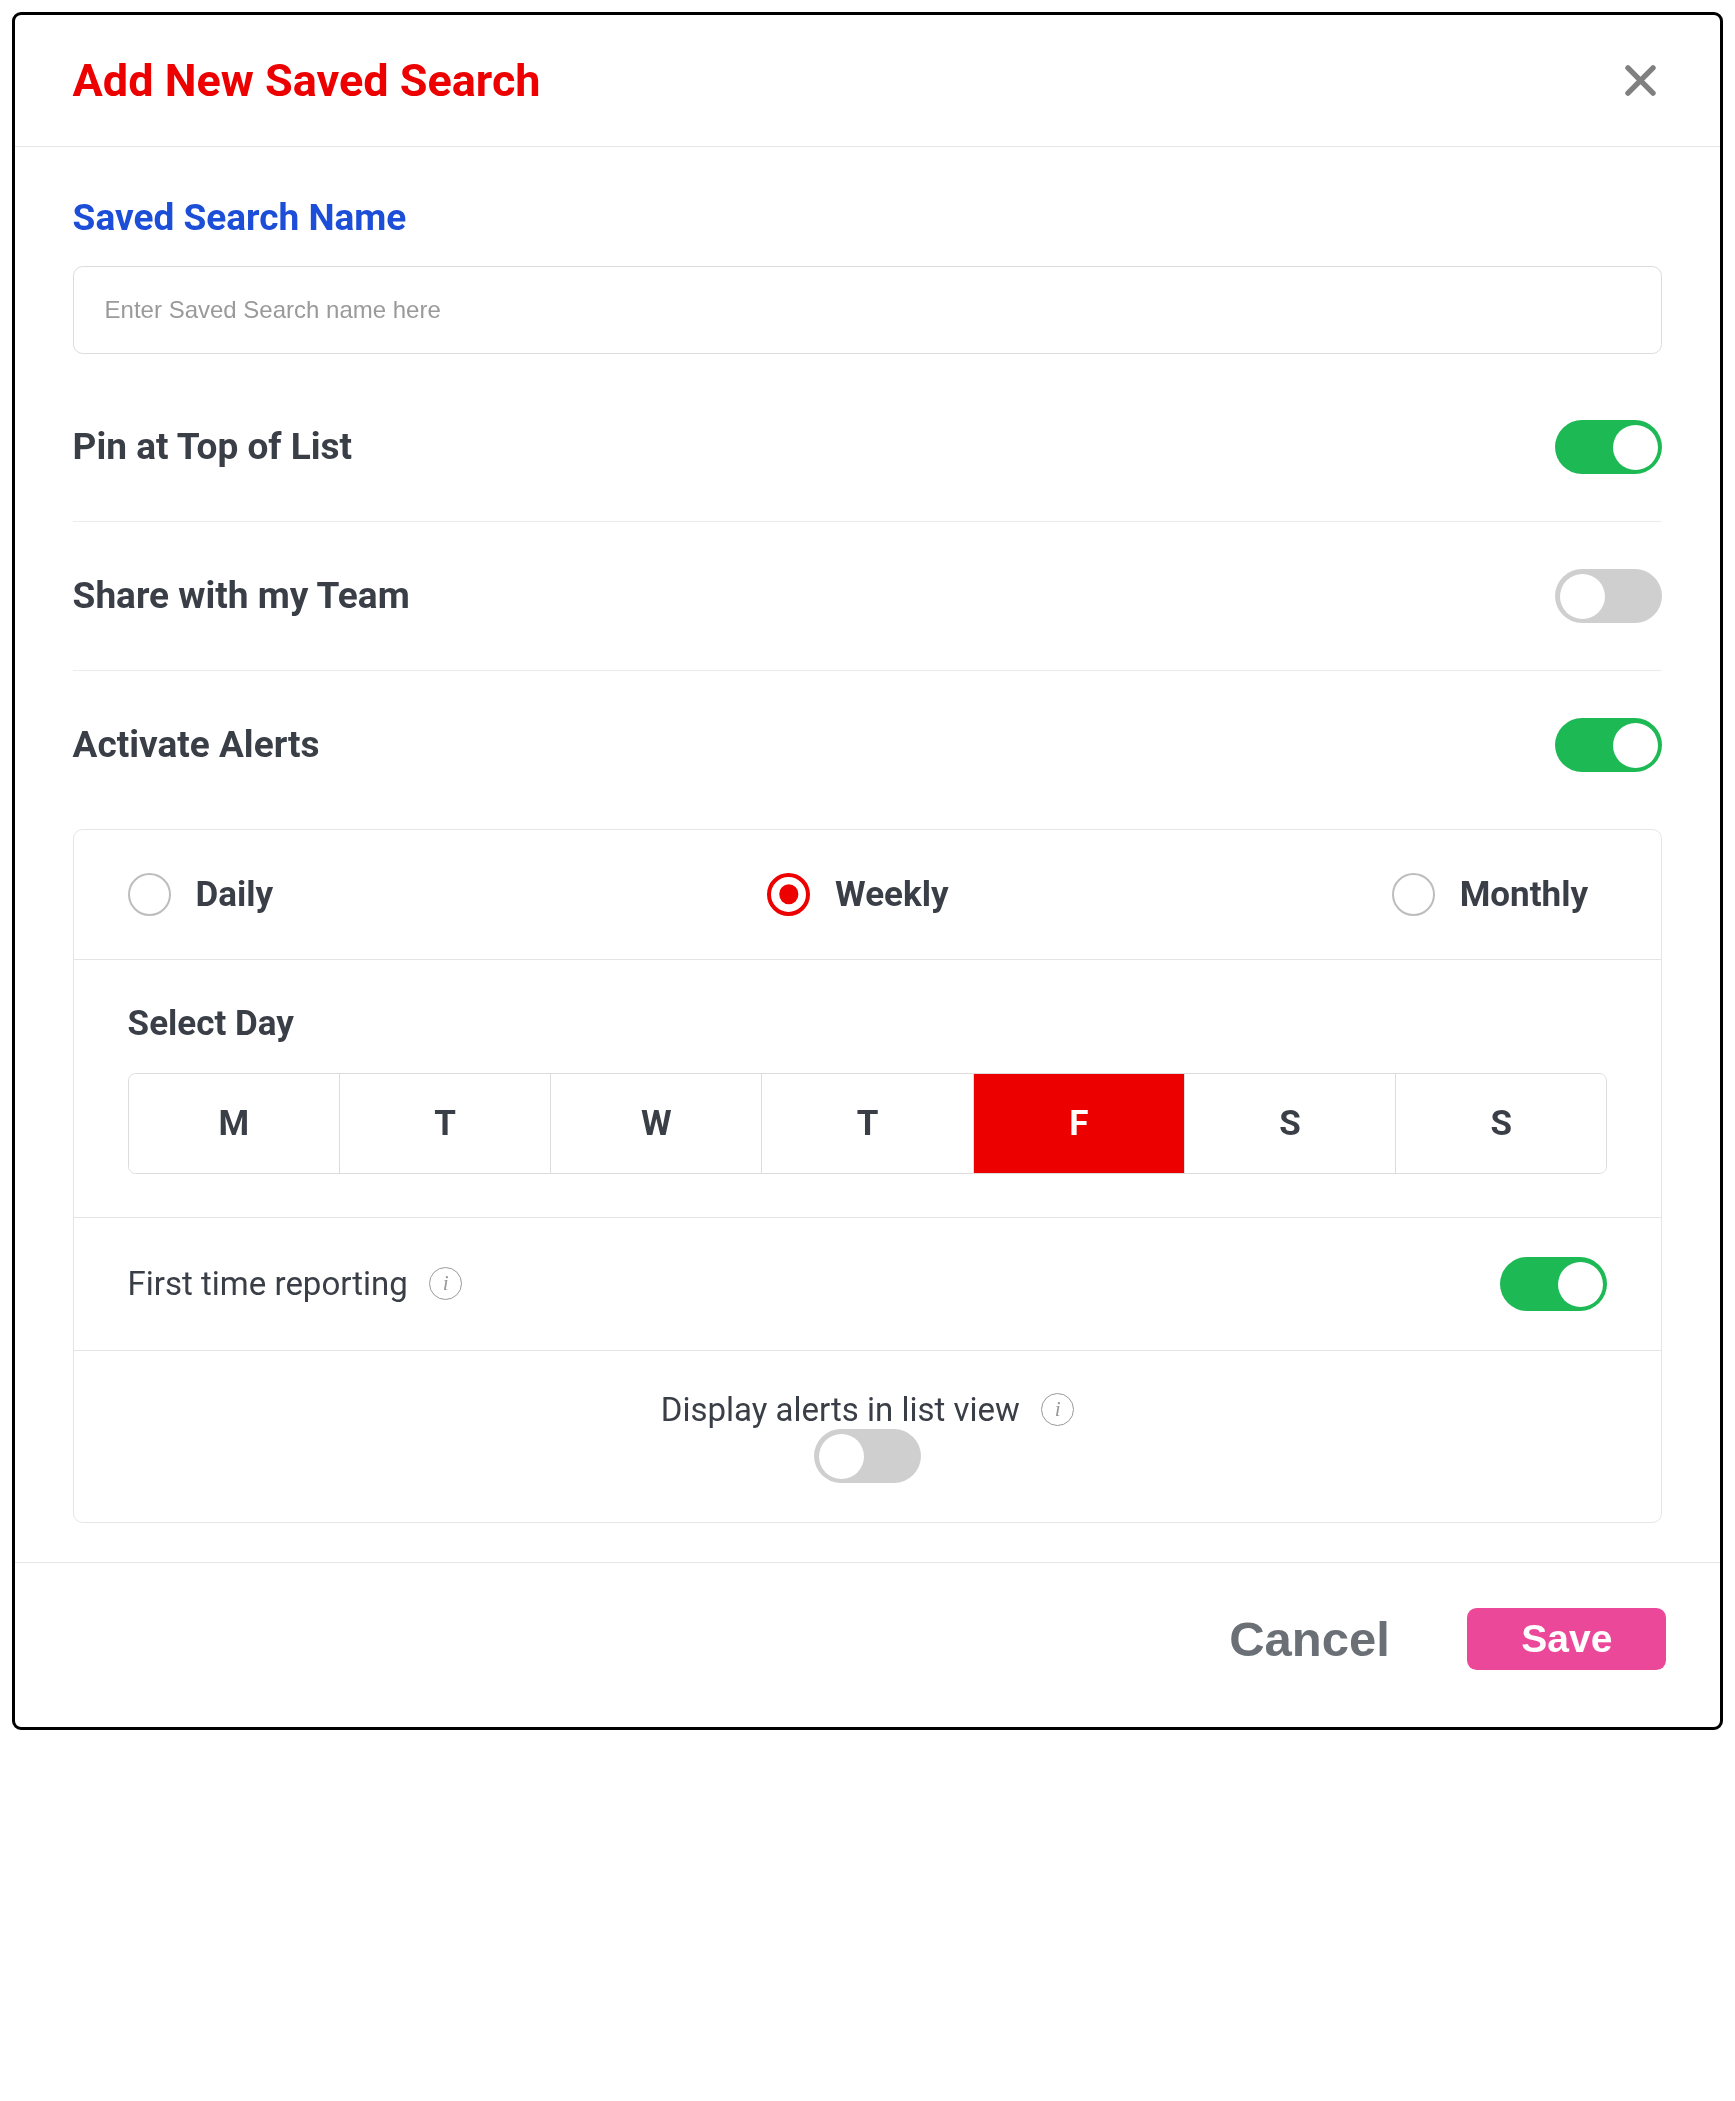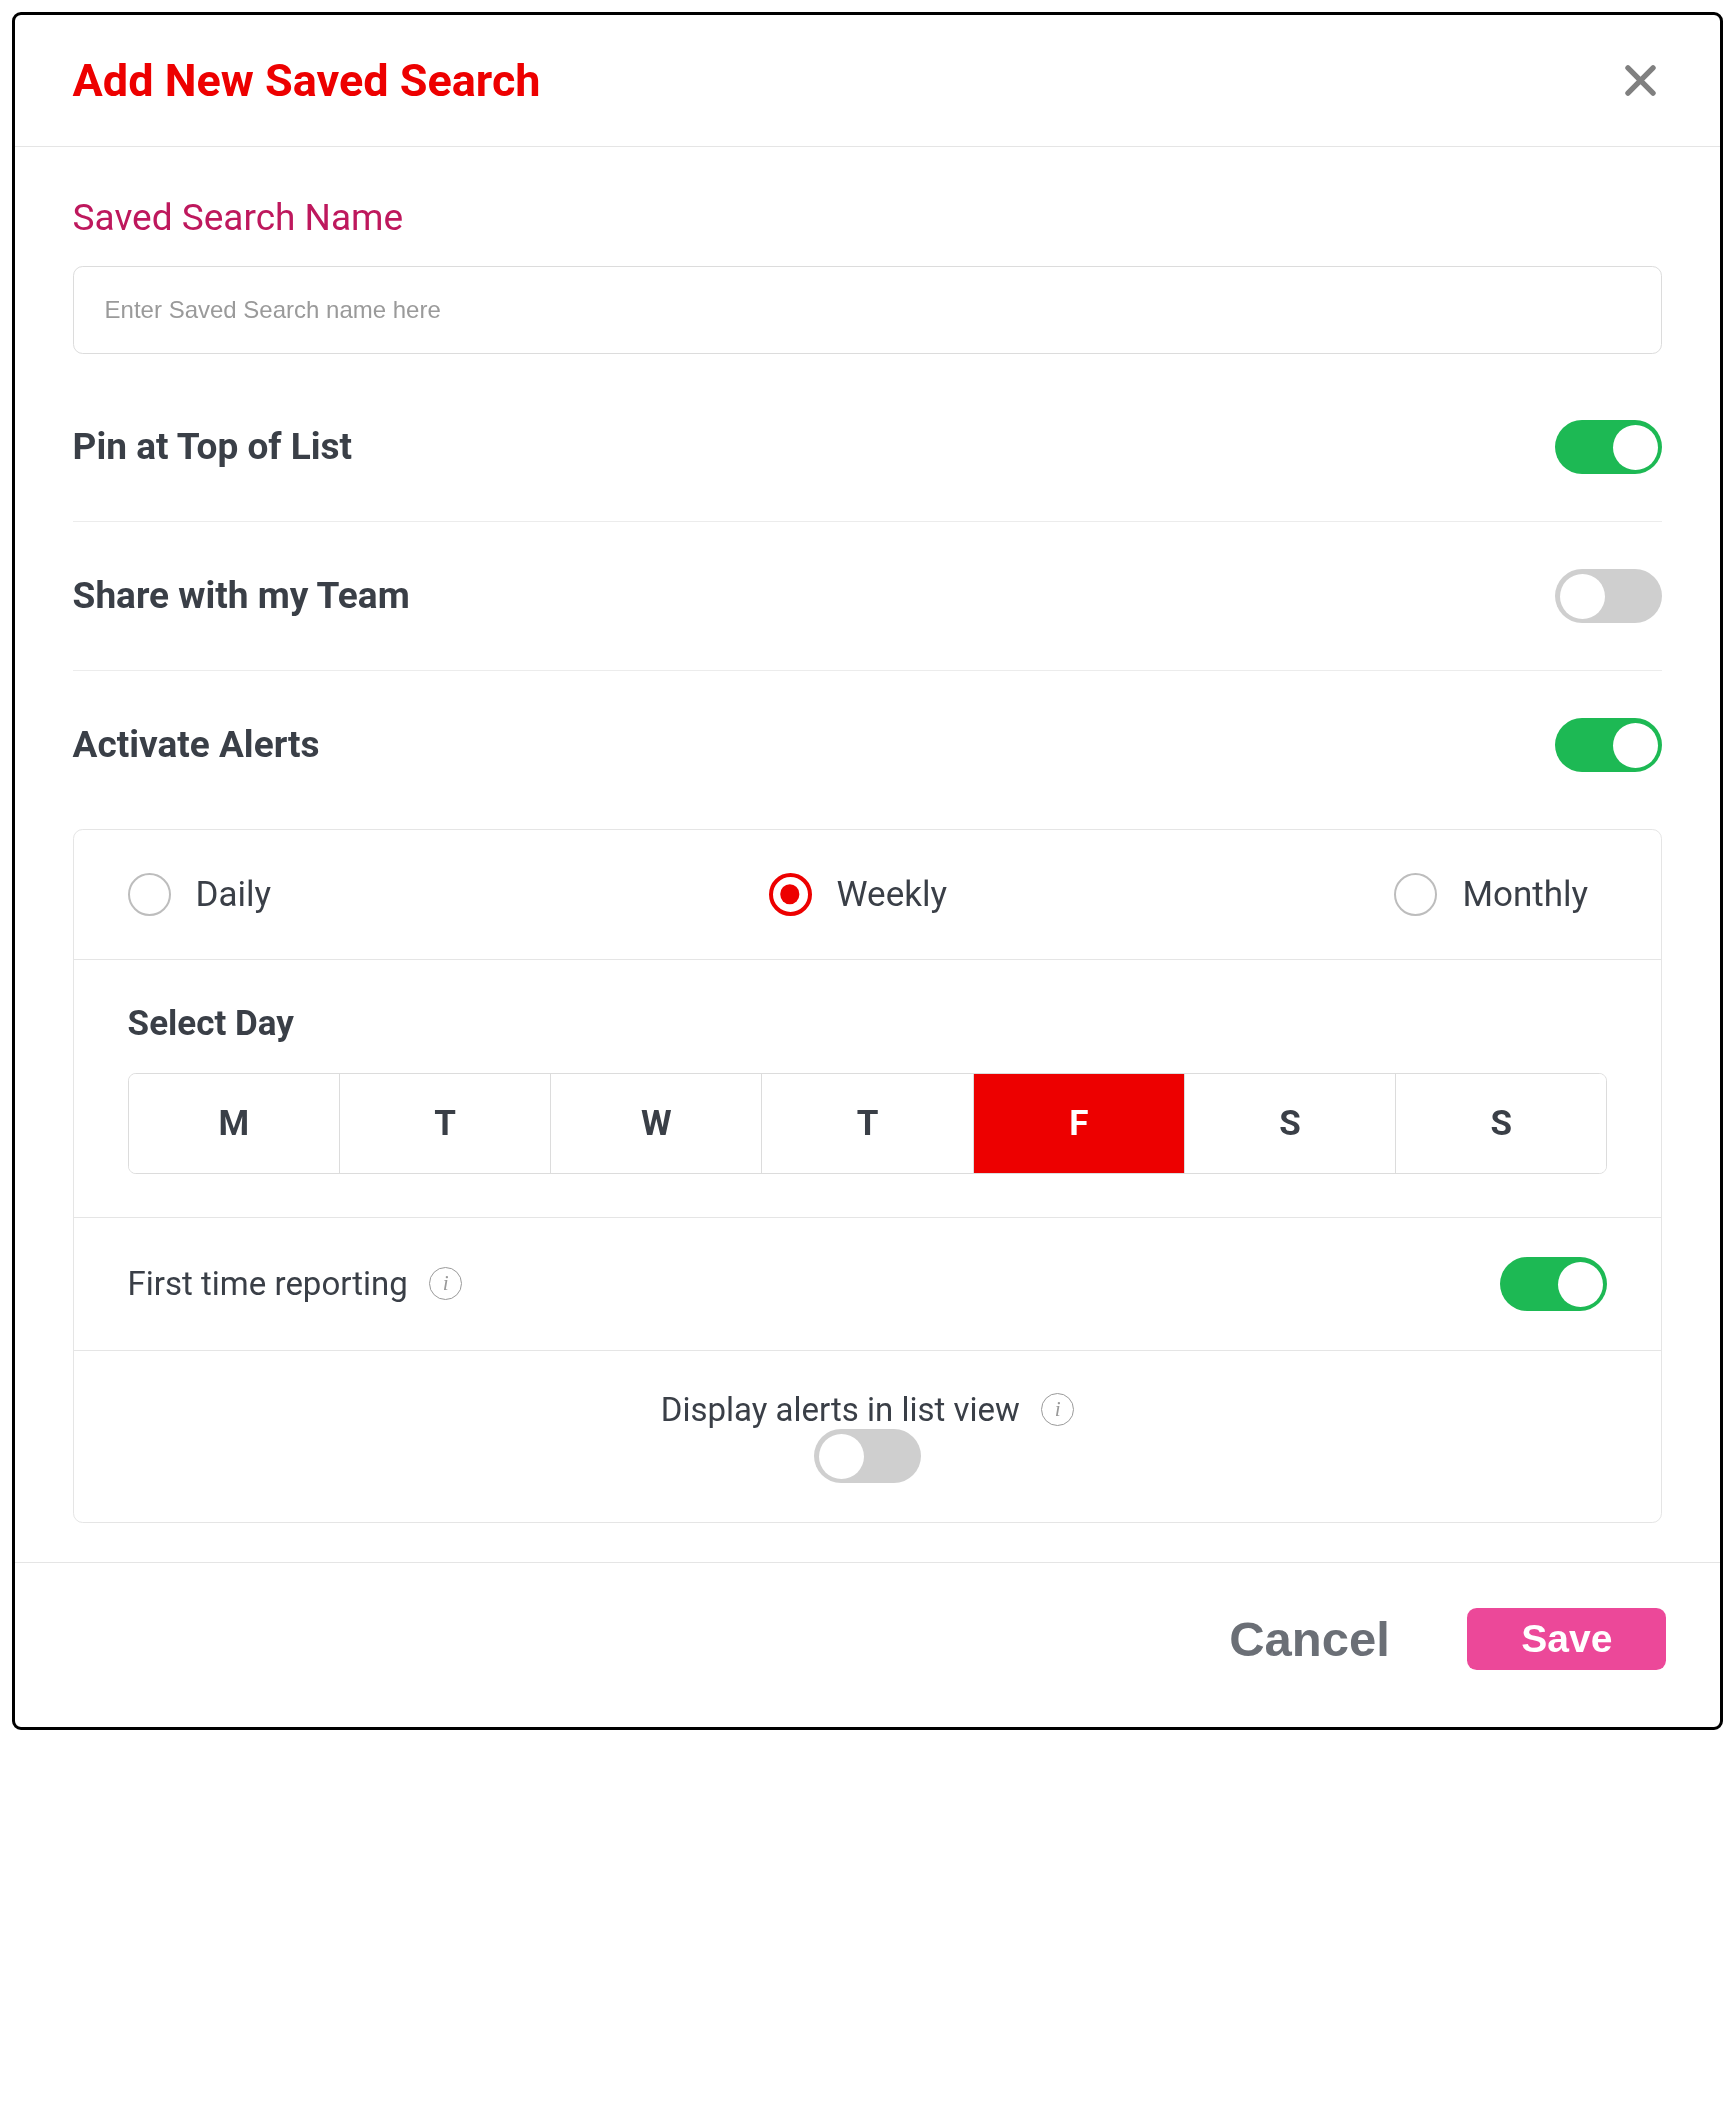--- a/index.html
+++ b/index.html
@@ -35,22 +35,22 @@
     display: flex;
     align-items: center;
     justify-content: center;
   }
   .close-btn svg { width: 43px; height: 43px; stroke: #808080; stroke-width: 3; }
   .modal-body {
     padding: 49px 58px 39px 58px;
   }
   .section-label {
     font-size: 37px;
-    font-weight: 400;
-    color: #be185d;
+    font-weight: 700;
+    color: #1d4ed8;
     margin: 0 0 27px 0;
   }
   .text-input {
     width: 100%;
     font-size: 24px;
     padding: 29px 31px;
     border: 1px solid #dcdcdc;
     border-radius: 9.7px;
     color: #333;
     outline: none;
@@ -120,21 +120,21 @@
   }
   .freq-opt.selected .r::after {
     content: "";
     position: absolute;
     top: 50%; left: 50%;
     width: 19.4px; height: 19.4px;
     background: #ed0000;
     border-radius: 50%;
     transform: translate(-50%, -50%);
   }
-  .freq-opt .t { font-size: 35px; color: #3a3f47; }
+  .freq-opt .t { font-size: 35px; color: #3a3f47; font-weight: bold; }
 
   .day-section {
     padding: 43px 54px;
     border-bottom: 1px solid #e5e5e5;
   }
   .day-section h4 {
     font-size: 35px;
     font-weight: 700;
     color: #3a3f47;
     margin: 0 0 29px 0;

